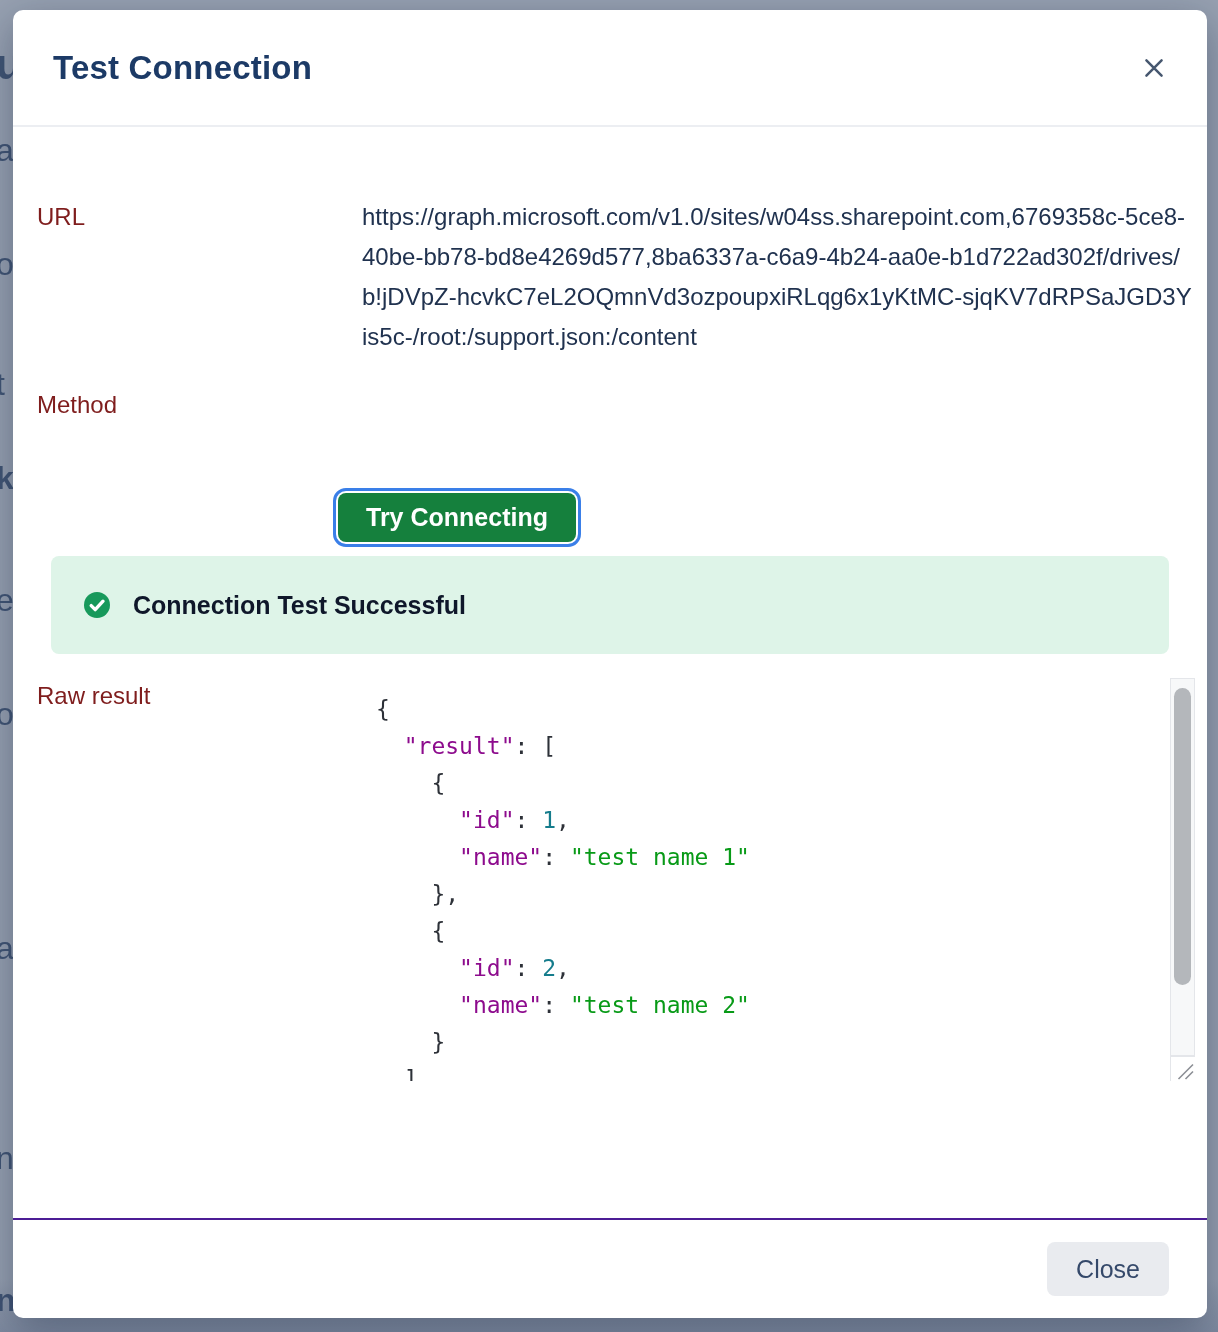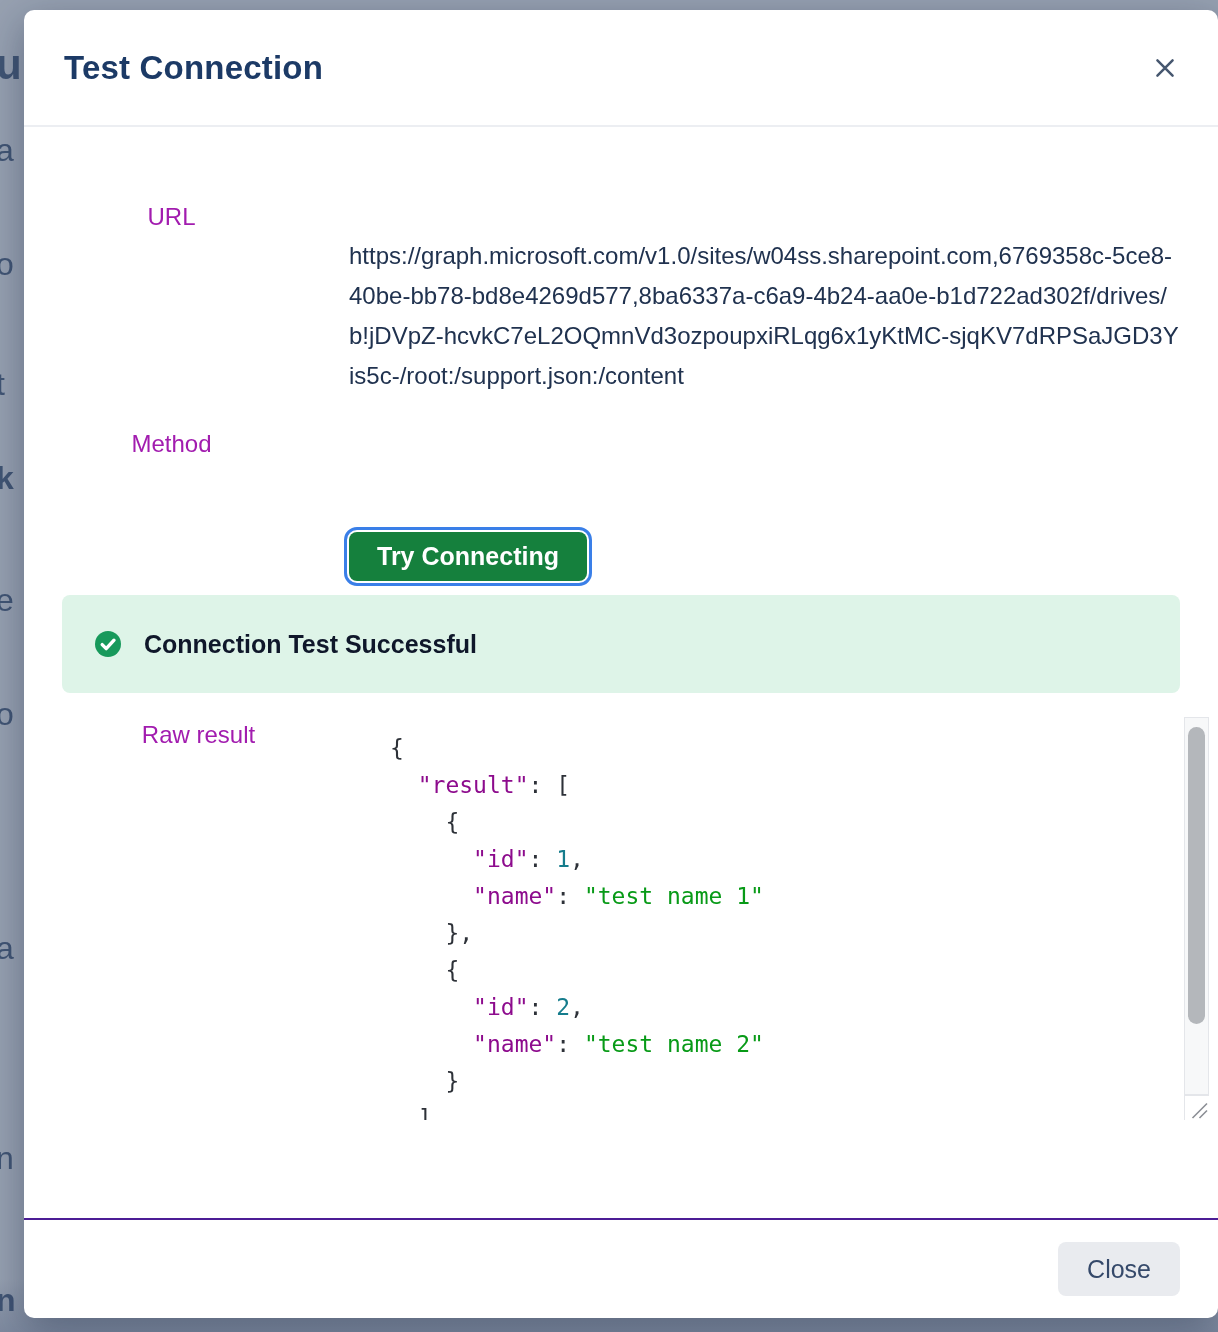--- a/index.html
+++ b/index.html
@@ -23,21 +23,21 @@
     left: -4px;
     color: #33486a;
     opacity: .85;
     line-height: 1;
     letter-spacing: 0;
   }
 
   
   .modal {
     position: absolute;
-    left: 24px; top: 10px;
+    left: 13px; top: 10px;
     width: 1194px; height: 1308px;
     background: #ffffff;
     border-radius: 10px;
     box-shadow: 0 12px 40px rgba(15, 28, 58, 0.38);
     display: flex;
     flex-direction: column;
     box-sizing: border-box;
   }
 
   .modal-header {
@@ -73,34 +73,34 @@
   }
 
   
   .field-row {
     display: flex;
     align-items: flex-start;
   }
   .field-label {
     flex: none;
     width: 295px;
-    text-align: center;
+    text-align: left;
     font-size: 24px;
     font-weight: 500;
-    color: #a21caf;
+    color: #7f1d1d;
     line-height: 40px;
+    padding-left: 24px;
   }
   .field-value {
     margin-left: 30px;
     width: 833px;
     font-size: 24px;
     color: #20324f;
     line-height: 40px;
     word-break: break-all;
-    margin-top: 39px;
   }
   .row-method   { margin-top: 28px; }
   .row-response { margin-top: 38px; }
 
   
   .try-row { margin-top: 30px; padding-left: 325px; }
   .try-btn {
     display: inline-block;
     background: #15803d;
     color: #ffffff;
@@ -129,21 +129,21 @@
     box-sizing: border-box;
   }
   .banner-icon { flex: none; width: 28px; height: 28px; margin-right: 22px; }
   .banner-text {
     font-size: 25px;
     font-weight: 700;
     color: #0f172a;
   }
 
   
-  .raw-row { margin-top: 22px; display: flex; align-items: flex-start; margin-left: 27px; }
+  .raw-row { margin-top: 22px; display: flex; align-items: flex-start; }
   .code-wrap {
     position: relative;
     margin-left: 30px;
     width: 833px;
     height: 405px;
     overflow: hidden;
     background: #ffffff;
     box-sizing: border-box;
   }
   .code-lines {

